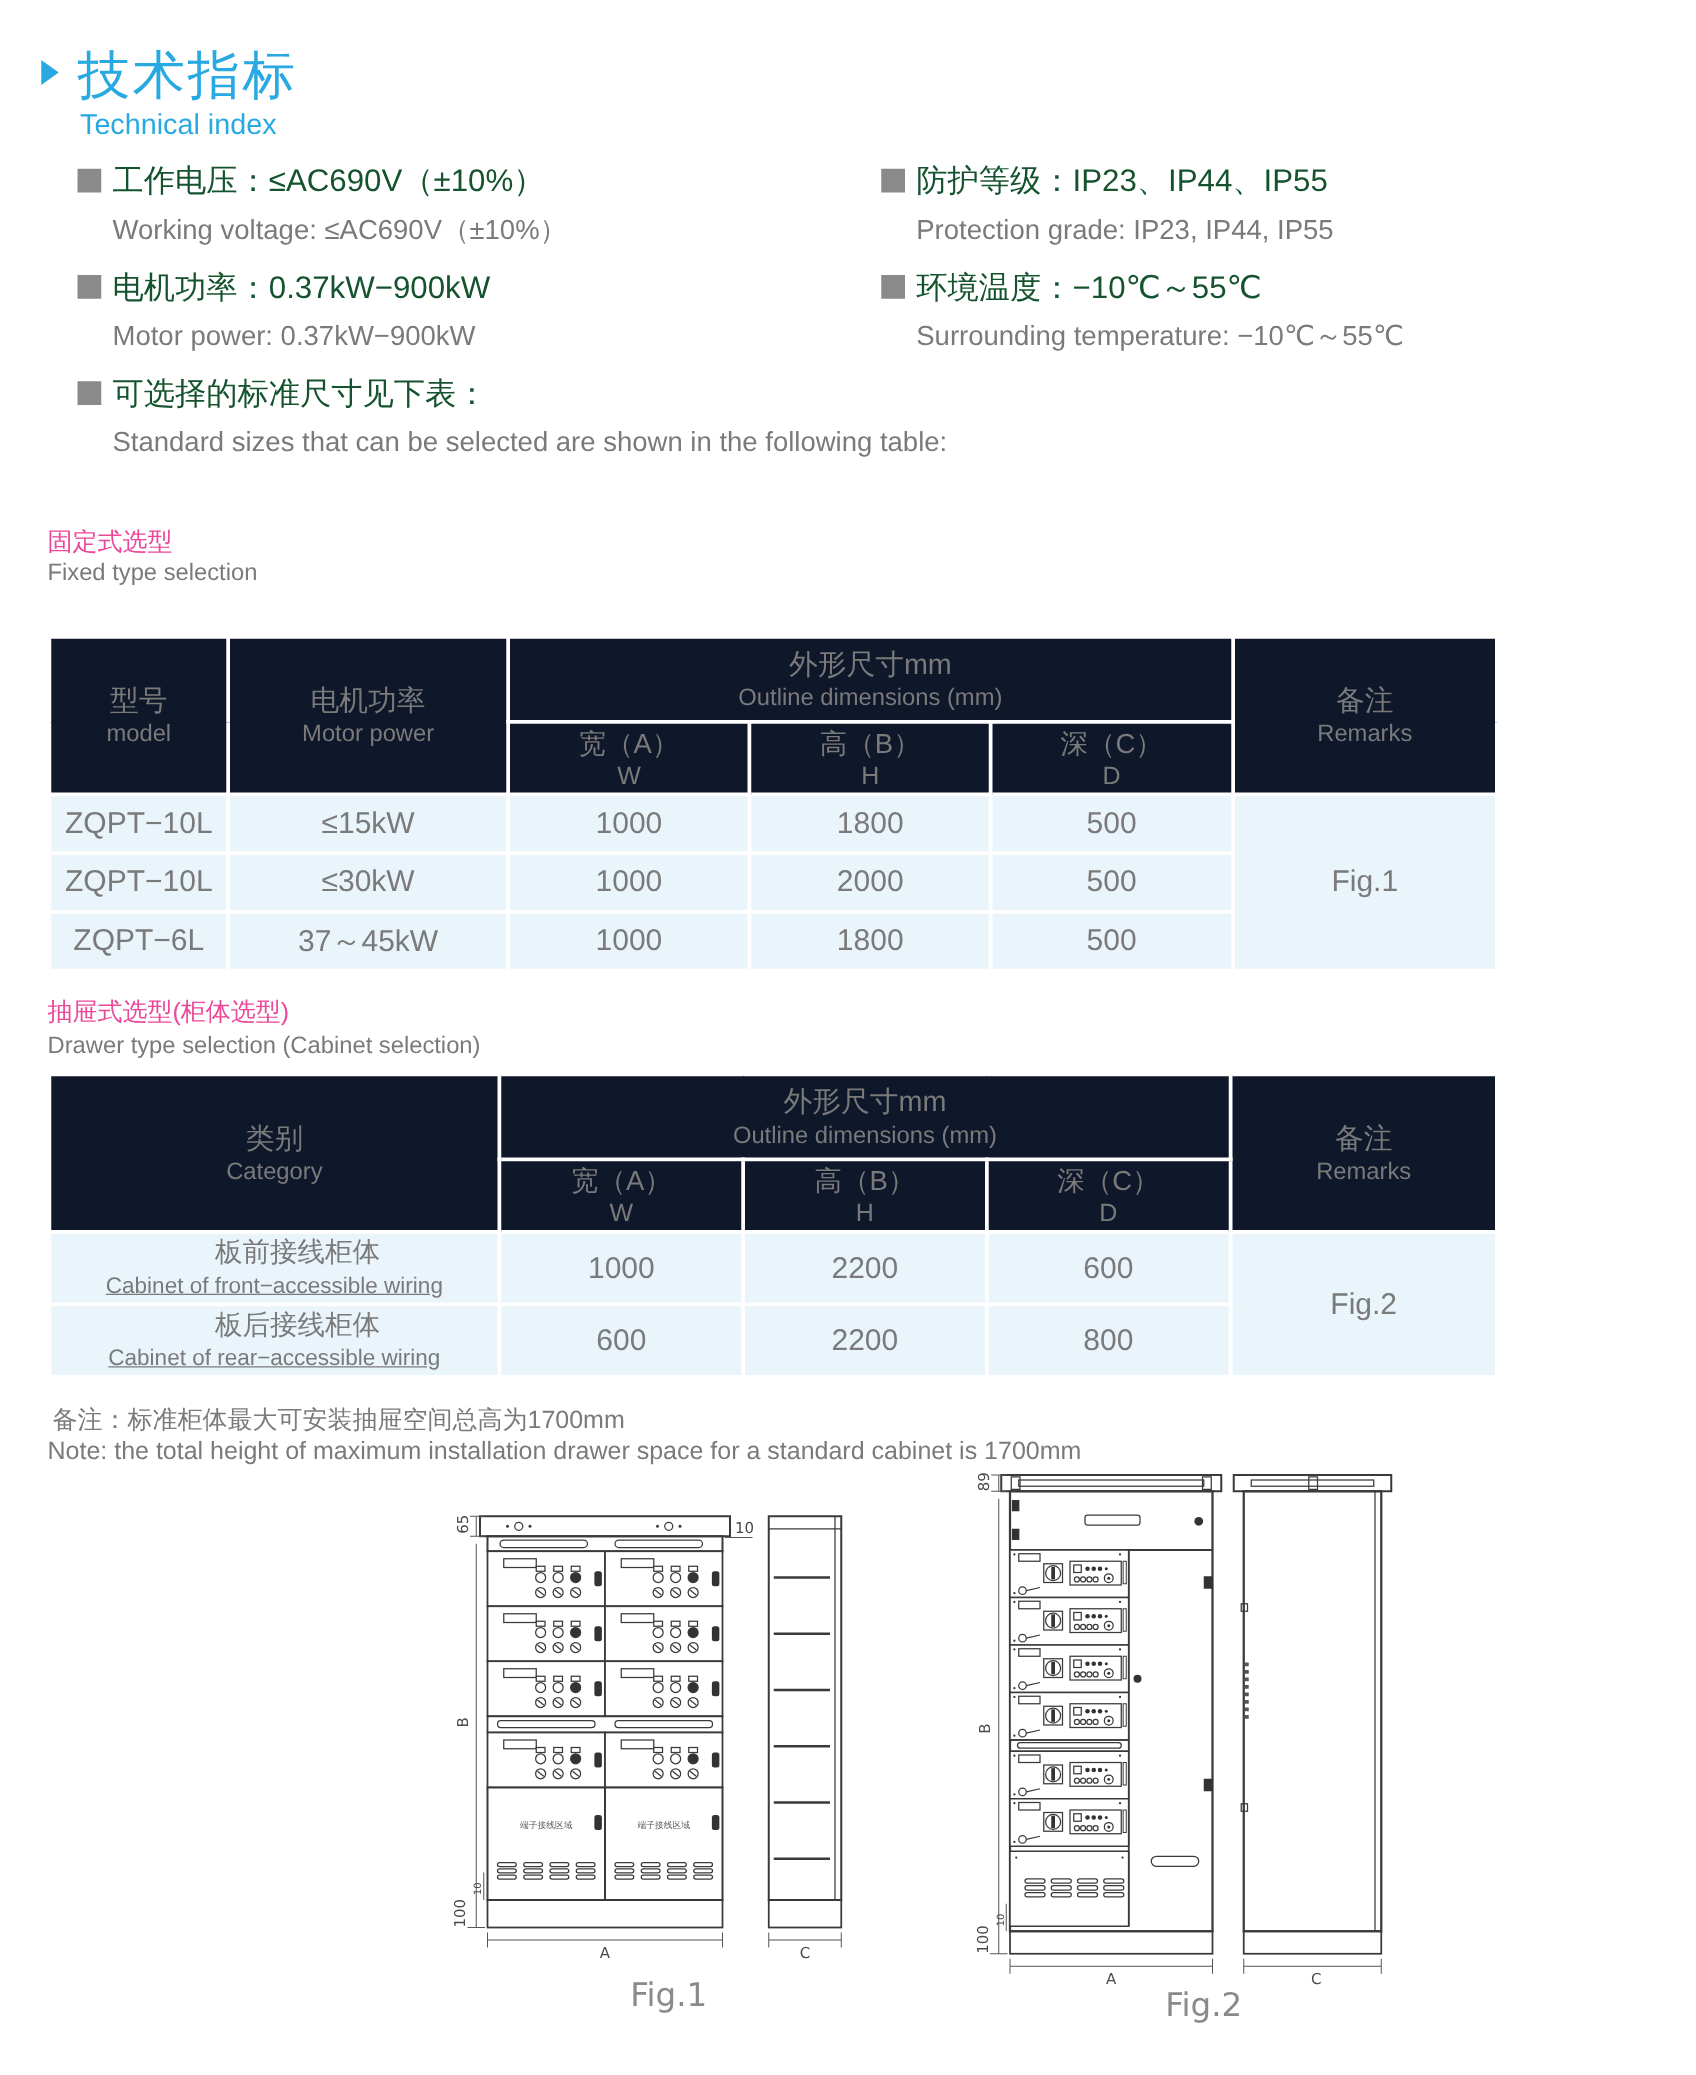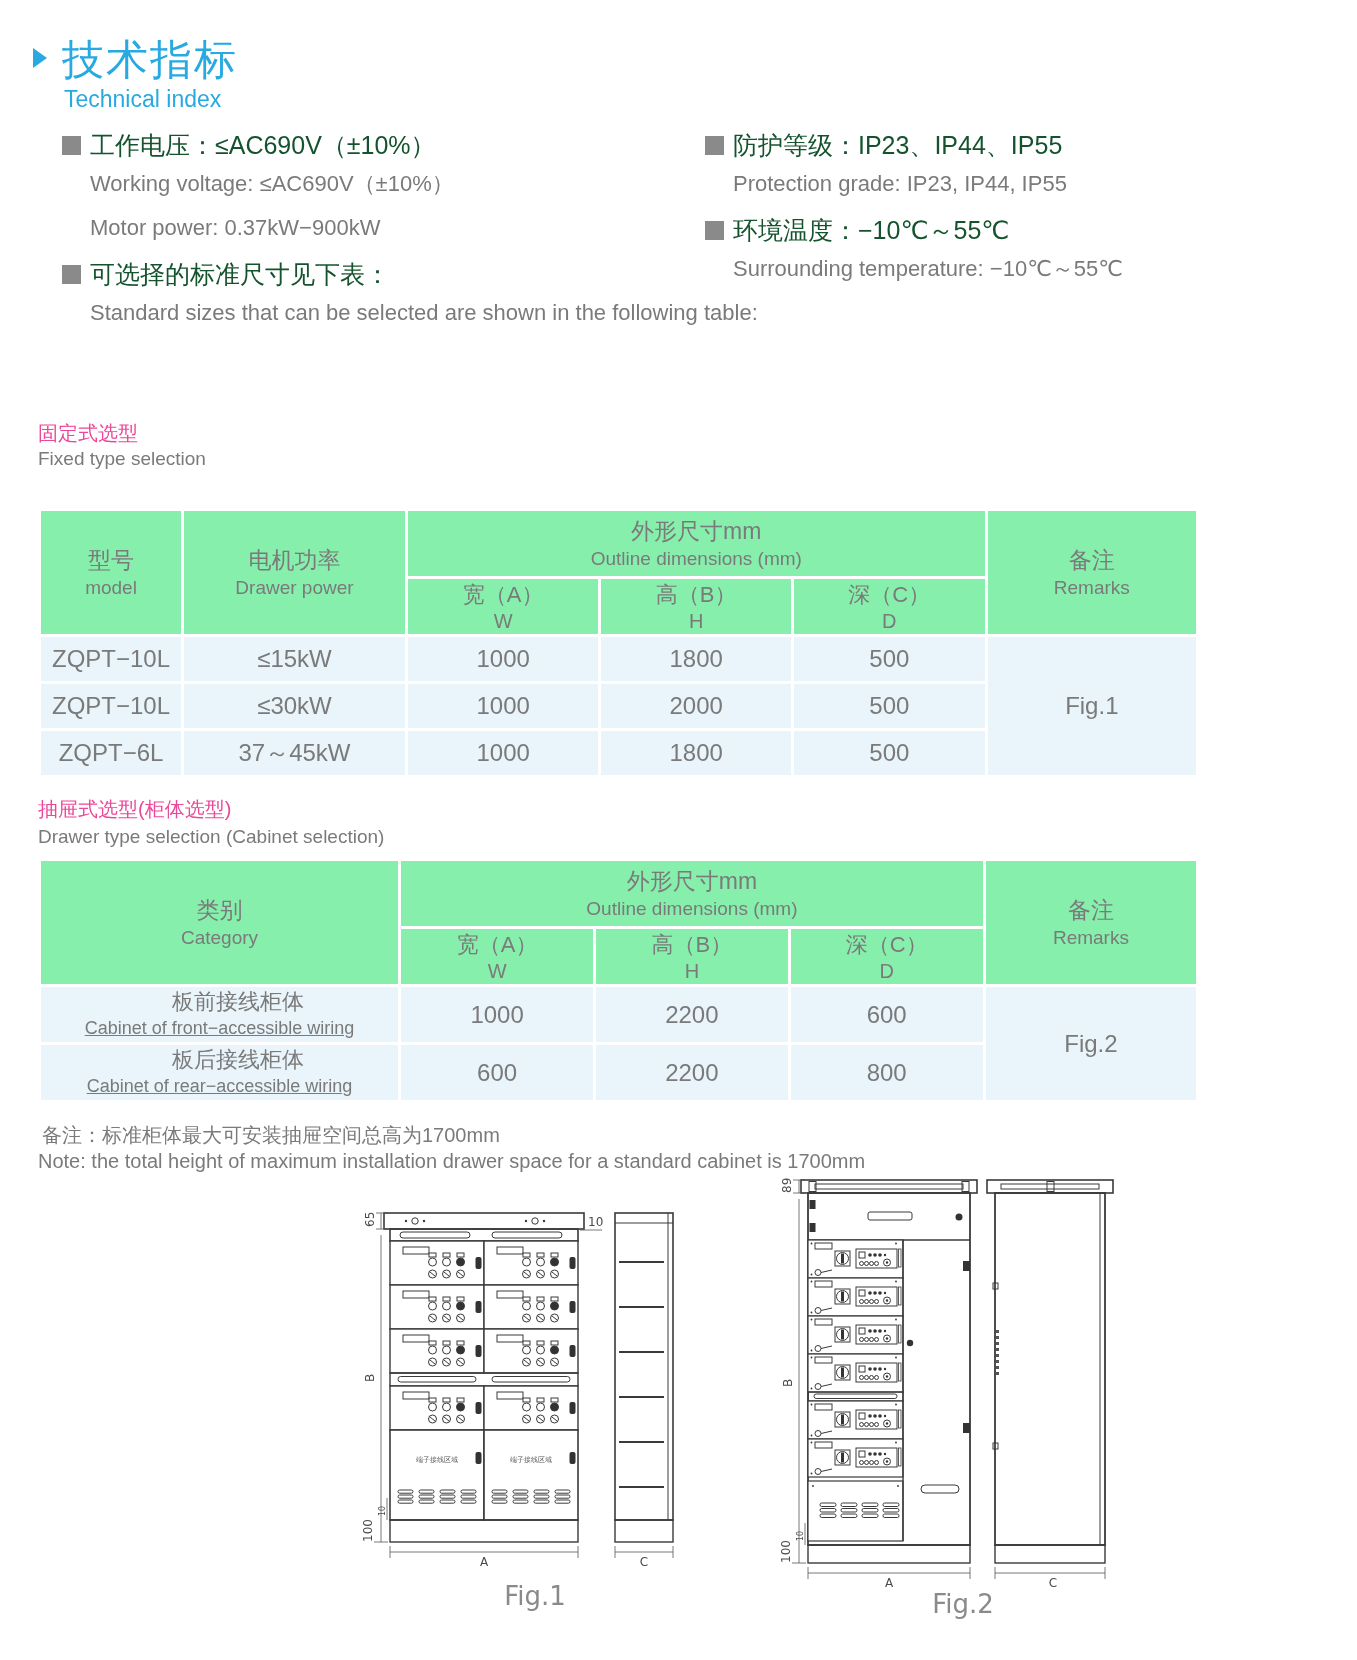--- a/index.html
+++ b/index.html
@@ -23,21 +23,21 @@
   .bullet { display:inline-block; width:19px; height:19px; background:#8a8a8a; margin-right:9px; vertical-align:-1px; }
   .spec-en { font-size:22px; color:#7a7a7a; line-height:30px; margin:7px 0 0 28px; white-space:nowrap; }
 
   
   .section-zh { position:absolute; left:38px; font-size:20px; color:#ec4899; }
   .section-en { position:absolute; left:38px; font-size:19px; color:#7a7a7a; }
 
   
   table.spec-table { position:absolute; left:38px; border-collapse:collapse; table-layout:fixed; }
   table.spec-table td { border:3px solid #ffffff; text-align:center; vertical-align:middle; color:#7a7a7a; }
-  td.hcell { background:#86efac; }
+  td.hcell { background:#0f172a; }
   td.bcell { background:#e9f5fb; }
   .hzh { font-size:23px; line-height:30px; }
   .hen { font-size:19px; line-height:26px; }
   .hzh-sub { font-size:22px; line-height:28px; }
   .hen-sub { font-size:20px; line-height:24px; }
   .val { font-size:24px; }
   .cat-zh { font-size:22px; line-height:28px;padding-left:37px; }
   .cat-en { font-size:18px; line-height:25px;text-decoration:underline; }
   tr.hrow1 td { height:68px; }
   tr.hrow2 td { height:58px; }
@@ -67,20 +67,21 @@
   <div class="title-arrow"></div>
   <div class="page-title">技术指标</div>
   <div class="page-subtitle">Technical index</div>
 
   <div class="specs left">
     <div class="spec-item">
       <div class="spec-zh"><span class="bullet"></span><span>工作电压：≤AC690V（±10%）</span></div>
       <div class="spec-en">Working voltage: ≤AC690V（±10%）</div>
     </div>
     <div class="spec-item">
+      <div class="spec-zh"><span class="bullet"></span><span>电机功率：0.37kW−900kW</span></div>
       <div class="spec-en">Motor power: 0.37kW−900kW</div>
     </div>
     <div class="spec-item gap-top">
       <div class="spec-zh"><span class="bullet"></span><span>可选择的标准尺寸见下表：</span></div>
       <div class="spec-en">Standard sizes that can be selected are shown in the following table:</div>
     </div>
   </div>
 
   <div class="specs right">
     <div class="spec-item">
@@ -106,21 +107,21 @@
         <col style="width:235px">
       </colgroup>
     <tbody>
         <tr class="hrow1">
       <td class="hcell" rowspan="2">
         <div class="hzh">型号</div>
         <div class="hen">model</div>
       </td>
       <td class="hcell" rowspan="2">
         <div class="hzh">电机功率</div>
-        <div class="hen">Drawer power</div>
+        <div class="hen">Motor power</div>
       </td>
       <td class="hcell" colspan="3">
         <div class="hzh">外形尺寸mm</div>
         <div class="hen">Outline dimensions (mm)</div>
       </td>
       <td class="hcell" rowspan="2">
         <div class="hzh">备注</div>
         <div class="hen">Remarks</div>
       </td>
     </tr>

